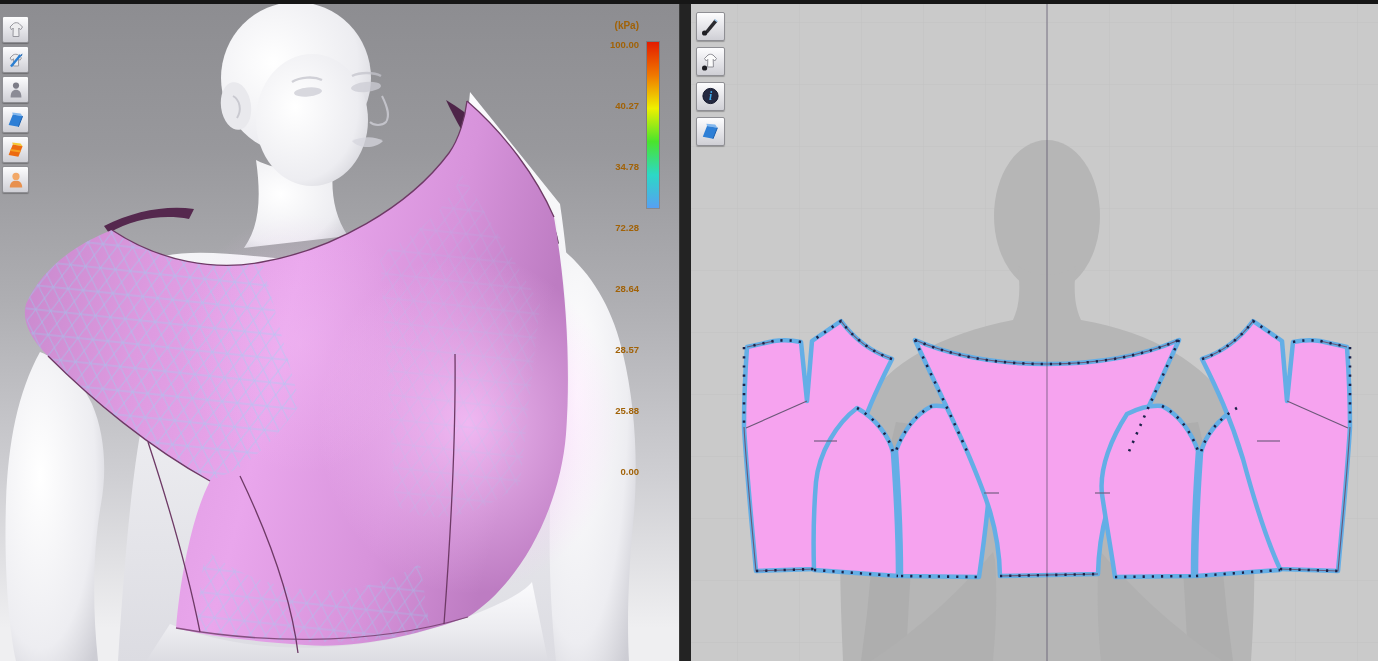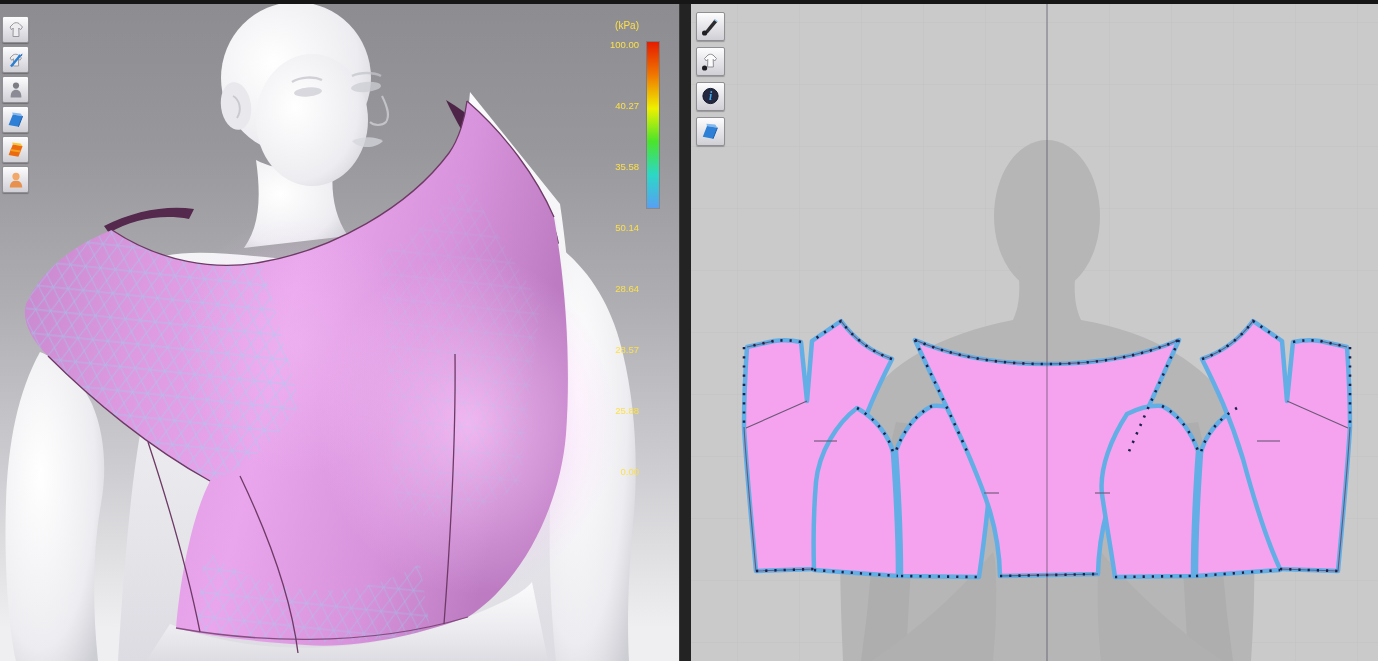--- a/index.html
+++ b/index.html
@@ -15,21 +15,21 @@
   .tb{position:absolute;display:flex;flex-direction:column;z-index:10;}
   .tb3d{left:2px;top:12px;gap:3px;}
   .tb2d{left:5px;top:8px;gap:6px;}
   .tbtn{width:27px;height:27px;border:1px solid #8f8f94;border-radius:2px;box-sizing:border-box;
     background:linear-gradient(180deg,#fdfdfe 0%,#e8e8ec 45%,#cfcfd5 100%);
     display:flex;align-items:center;justify-content:center;padding:0;cursor:pointer;
     box-shadow:0 1px 1px rgba(0,0,0,.25);}
   .tb2d .tbtn{width:29px;height:29px;}
   .tbtn svg{display:block;}
   
-  .legend{position:absolute;left:599px;top:16px;z-index:10;color:#fde047;}
+  .legend{position:absolute;left:599px;top:16px;z-index:10;color:#a16207;font-weight:bold;}
   .legend-title{font-size:10px;text-align:right;width:40px;margin-bottom:3px;}
   .legend-body{display:flex;align-items:flex-start;}
   .legend-labels{display:flex;flex-direction:column;width:40px;gap:40px;}
   .legend-labels span{font-size:9.5px;height:21px;line-height:21px;text-align:right;}
   .legend-bar{width:12px;height:166px;margin-left:8px;margin-top:8px;
     outline:1px solid rgba(0,0,0,.15);}
 </style>
 </head>
 <body>
 
@@ -169,22 +169,22 @@
           </svg>
       </button>
     </div>
 
     <div class="legend">
       <div class="legend-title">(kPa)</div>
       <div class="legend-body">
         <div class="legend-labels">
           <span>100.00</span>
           <span>40.27</span>
-          <span>35.58</span>
-          <span>50.14</span>
+          <span>34.78</span>
+          <span>72.28</span>
           <span>28.64</span>
           <span>28.57</span>
           <span>25.88</span>
           <span>0.00</span>
         </div>
         <div class="legend-bar" style="background: linear-gradient(rgb(228, 28, 0), rgb(240, 120, 0), rgb(238, 240, 0), rgb(74, 228, 44), rgb(44, 216, 198), rgb(87, 160, 242));"></div>
       </div>
     </div>
   </div>
 

